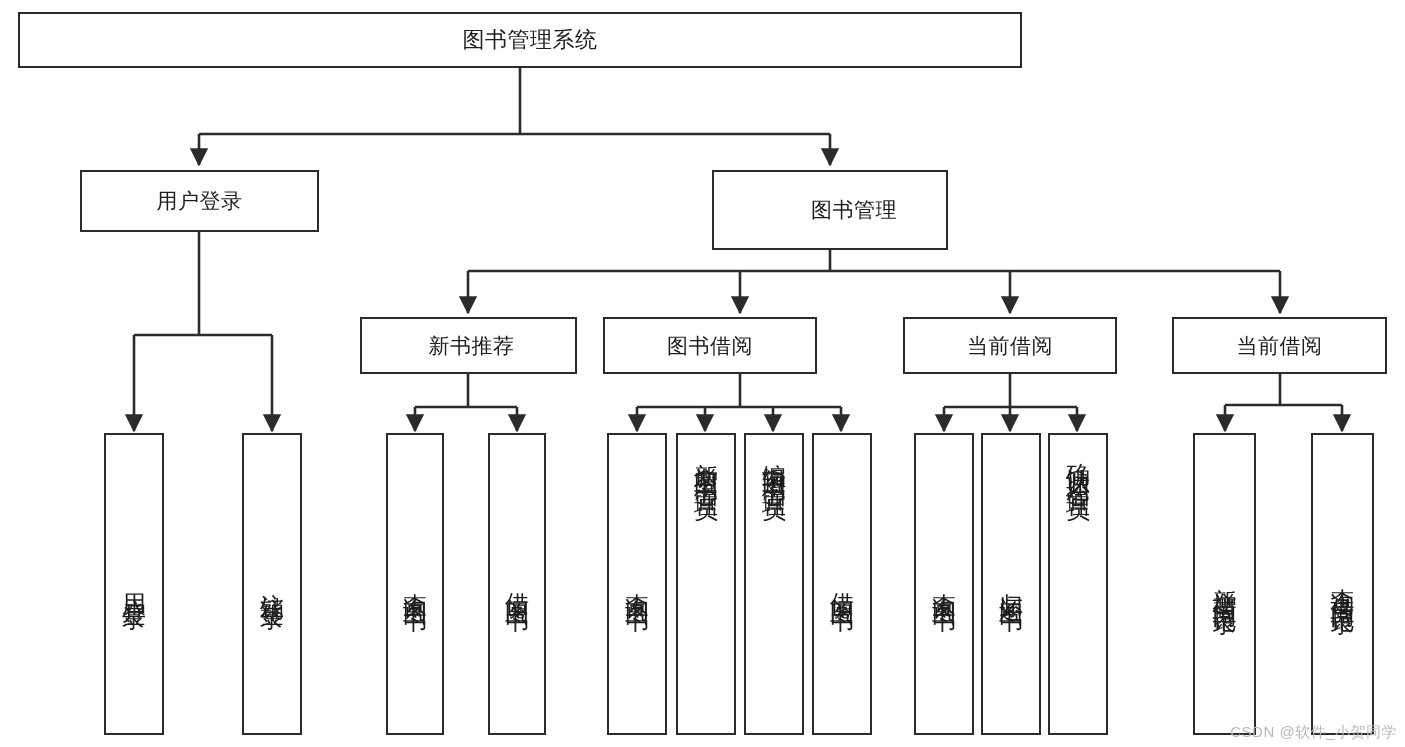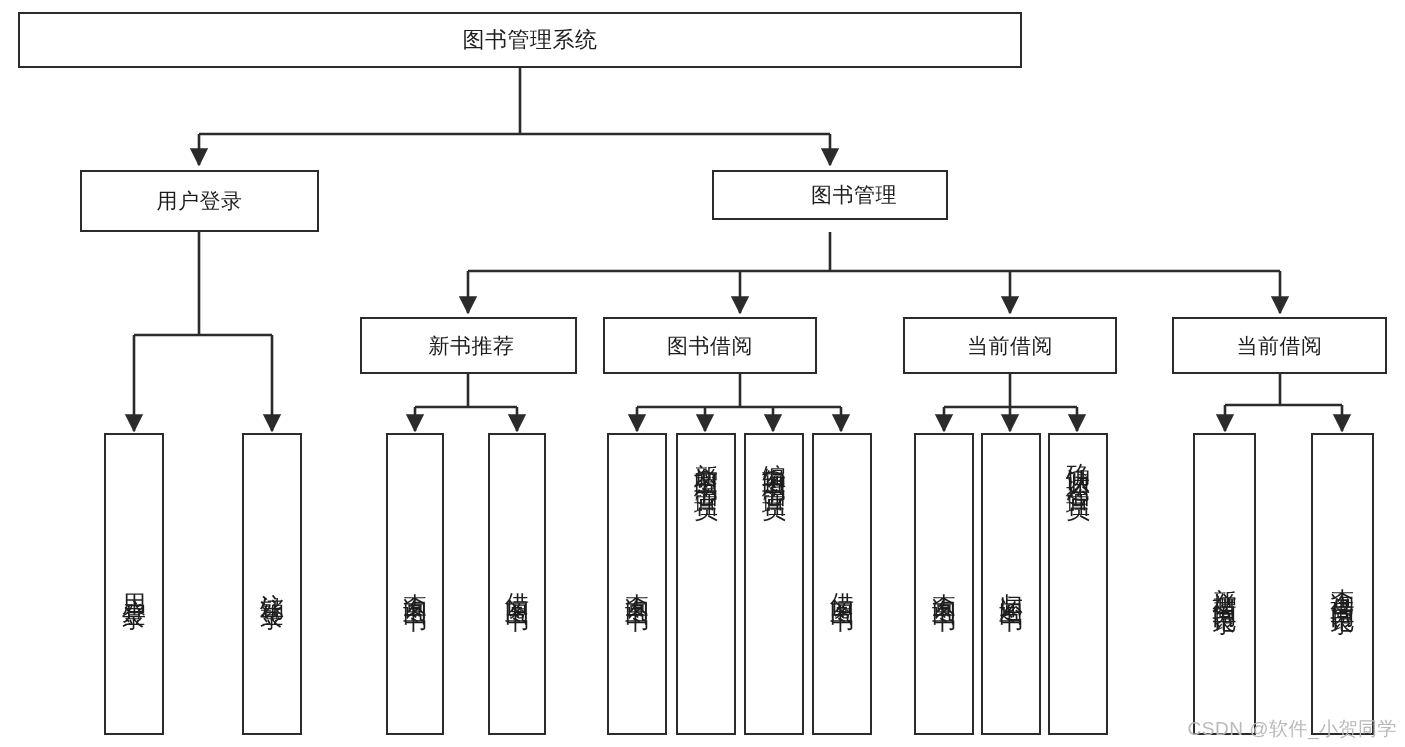--- a/index.html
+++ b/index.html
@@ -64,21 +64,21 @@
     text-align: left;
   }
   .node.v.mid {
     align-items: center;
     padding-top: 0;
   }
   .watermark {
     position: absolute;
     right: 8px;
     bottom: 5px;
-    font-size: 19px;
+    font-size: 15px;
     color: #b9b9b9;
     letter-spacing: 0.5px;
     z-index: 3;
     white-space: pre;
   }
 </style>
 </head>
 <body>
 
 <div id="canvas">
@@ -133,21 +133,21 @@
     </g>
   </svg>
 
   <div class="node h root" style="left:18px; top:12px; width:1004px; height:56px;padding-left:20px;">
     <span class="label">图书管理系统</span>
   </div>
 
   <div class="node h" style="left:80px; top:170px; width:239px; height:62px;">
     <span class="label">用户登录</span>
   </div>
-  <div class="node h" style="left:712px; top:170px; width:236px; height:50px;padding-left:48px;">
+  <div class="node h" style="left:712px; top:170px; width:236px; height:80px;padding-left:48px;">
     <span class="label">图书管理</span>
   </div>
 
   <div class="node h" style="left:360px; top:317px; width:217px; height:57px;padding-left:6px;">
     <span class="label">新书推荐</span>
   </div>
   <div class="node h" style="left:603px; top:317px; width:214px; height:57px;">
     <span class="label">图书借阅</span>
   </div>
   <div class="node h" style="left:903px; top:317px; width:214px; height:57px;">

